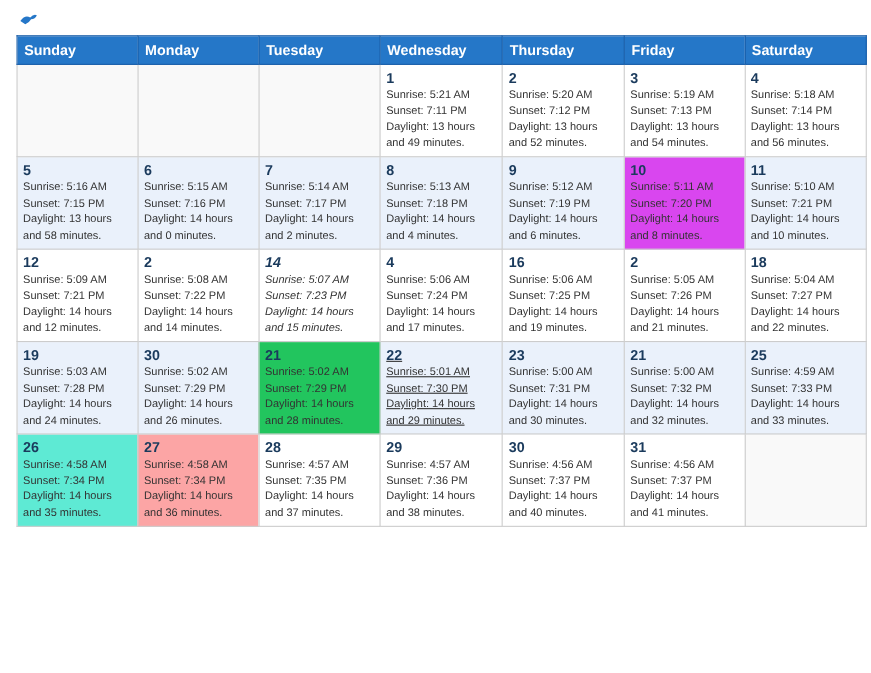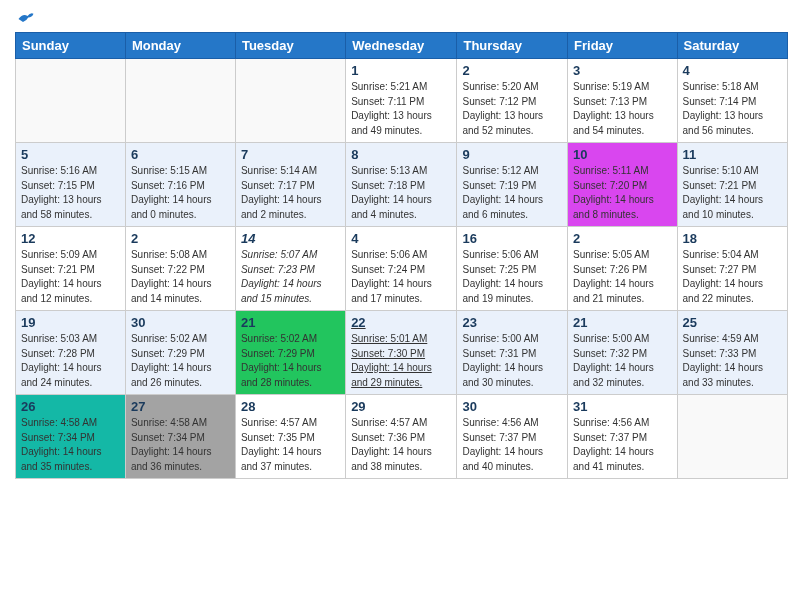--- a/index.html
+++ b/index.html
@@ -238,25 +238,25 @@
           <td style="background: rgb(234, 241, 251);">
             <div class="day-number">21</div>
             <div class="day-info">Sunrise: 5:00 AM<br>Sunset: 7:32 PM<br>Daylight: 14 hours<br>and 32 minutes.</div>
           </td>
           <td style="background: rgb(234, 241, 251);">
             <div class="day-number">25</div>
             <div class="day-info">Sunrise: 4:59 AM<br>Sunset: 7:33 PM<br>Daylight: 14 hours<br>and 33 minutes.</div>
           </td>
         </tr>
         <tr class="week-row">
-          <td style="background: #14b8a6;">
+          <td style="background: #5eead4;">
             <div class="day-number">26</div>
             <div class="day-info">Sunrise: 4:58 AM<br>Sunset: 7:34 PM<br>Daylight: 14 hours<br>and 35 minutes.</div>
           </td>
-          <td style="background: #a3a3a3;">
+          <td style="background: #fca5a5;">
             <div class="day-number">27</div>
             <div class="day-info">Sunrise: 4:58 AM<br>Sunset: 7:34 PM<br>Daylight: 14 hours<br>and 36 minutes.</div>
           </td>
           <td style="background: rgb(255, 255, 255);">
             <div class="day-number">28</div>
             <div class="day-info">Sunrise: 4:57 AM<br>Sunset: 7:35 PM<br>Daylight: 14 hours<br>and 37 minutes.</div>
           </td>
           <td style="background: rgb(255, 255, 255);">
             <div class="day-number">29</div>
             <div class="day-info">Sunrise: 4:57 AM<br>Sunset: 7:36 PM<br>Daylight: 14 hours<br>and 38 minutes.</div>

